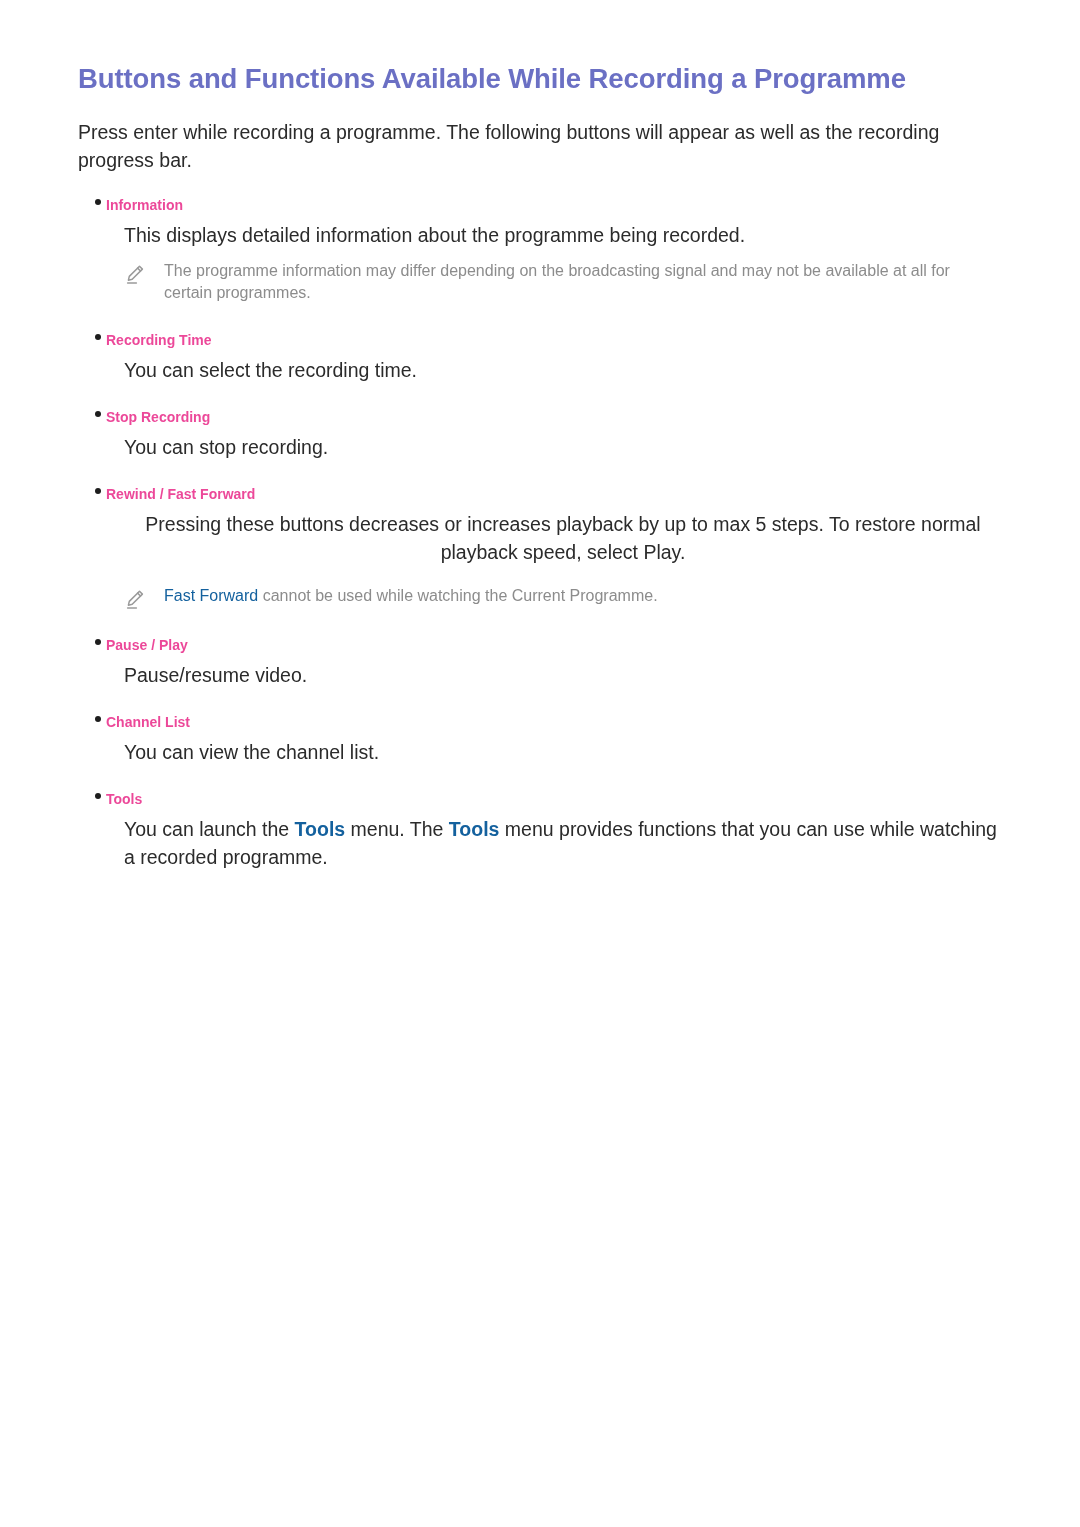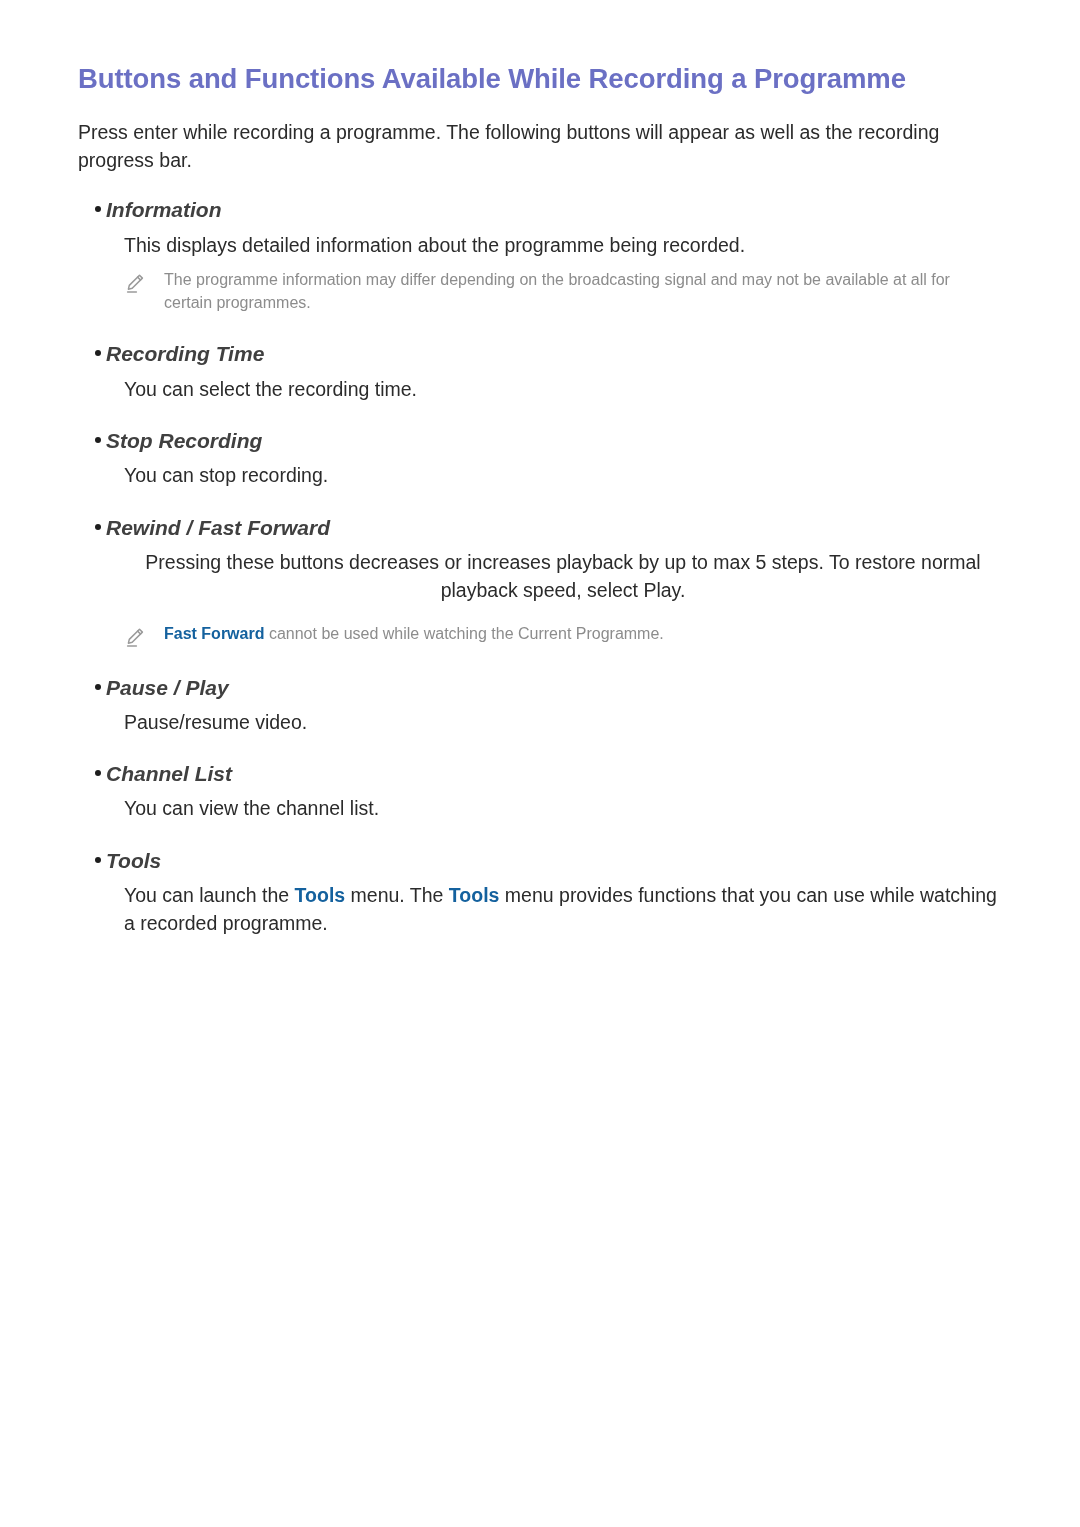--- a/index.html
+++ b/index.html
@@ -60,25 +60,24 @@
   .bullet-dot i {
     display: block;
     width: 6px;
     height: 6px;
     border-radius: 50%;
     background: #1d1d1d;
     position: relative;
     top: -5px;
   }
   .bullet-label {
-    font-size: 21px;
+    font-size: 14px;
     font-weight: bold;
-    color: #404040;
+    color: #ec4899;
     line-height: 1.35;
-    font-style: italic;
   }
 
   .body-para {
     font-size: 19.5px;
     line-height: 1.45;
     color: #2b2b2b;
     margin: 4px 0 10px 0;
     padding-left: 46px;
     max-width: 925px;
   }
@@ -100,21 +99,21 @@
   }
   .note-icon svg { display: block; }
   .note-text {
     font-size: 16px;
     line-height: 1.42;
     color: #8c8c8c;
     max-width: 845px;
   }
   .note-text .hl {
     color: #14619E;
-    font-weight: bold;
+    font-weight: normal;
   }
 
   .inline-term {
     color: #14619E;
     font-weight: bold;
   }
 </style>
 </head>
 <body>
 

